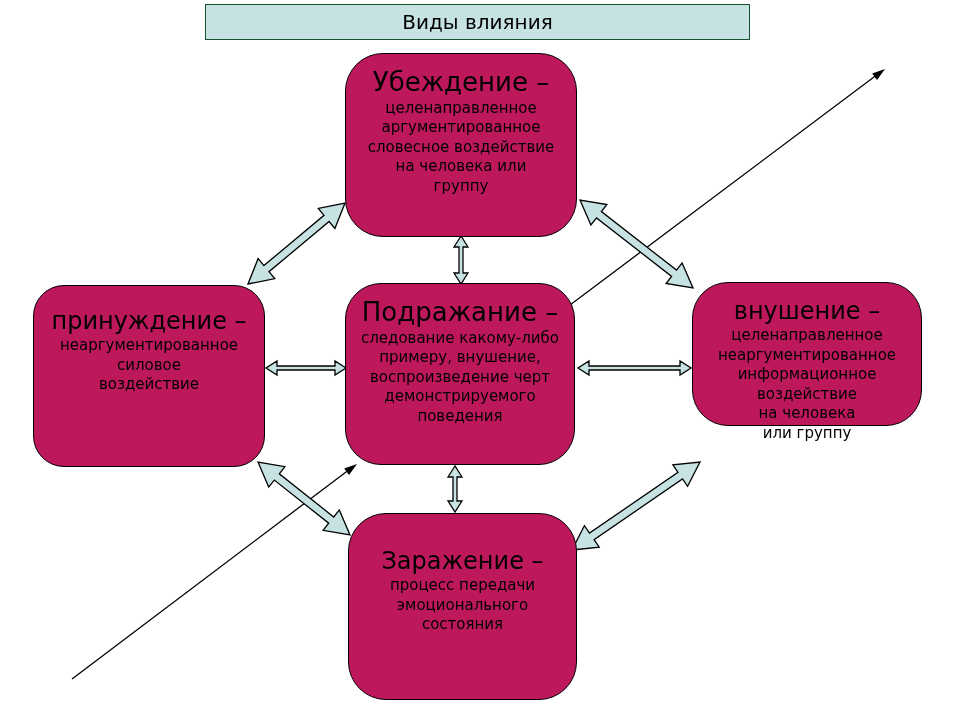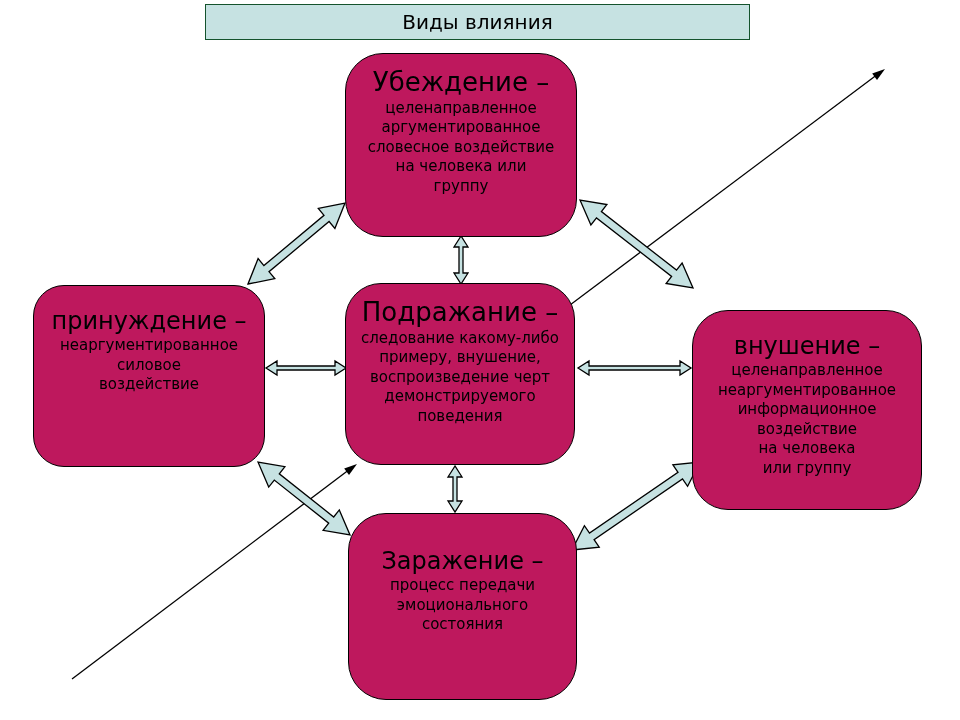--- a/index.html
+++ b/index.html
@@ -47,21 +47,21 @@
     font-size: 15px;
     line-height: 1.3;
     white-space: pre-line;
   }
   .node-persuasion { left: 345px; top: 53px;  width: 232px; height: 184px; border-radius: 38px; padding-top: 12px; }
   .node-persuasion .node-heading { font-size: 26px; }
   .node-coercion   { left: 33px;  top: 285px; width: 232px; height: 182px; border-radius: 31px; padding-top: 20px; }
   .node-imitation  { left: 329px; top: 283px; width: 230px; height: 182px; border-radius: 36px; padding-top: 12px; margin-left: 16px; }
   .node-imitation .node-heading { font-size: 26px; }
   .node-imitation .node-body { font-size: 15px; }
-  .node-suggestion { left: 692px; top: 282px; width: 230px; height: 200px; border-radius: 36px; padding-top: 20px; margin-top: 28px; }
+  .node-suggestion { left: 692px; top: 282px; width: 230px; height: 144px; border-radius: 36px; padding-top: 13px; }
   .node-contagion  { left: 348px; top: 513px; width: 229px; height: 187px; border-radius: 38px; padding-top: 32px; }
   .block-arrow { fill: #c6e2e2; stroke: #000000; stroke-width: 1.3; stroke-linejoin: miter; }
   .thin-line   { stroke: #000000; stroke-width: 1.3; }
   .line-head   { fill: #000000; stroke: none; }
 </style>
 </head>
 <body>
 
 <div class="slide">
 

